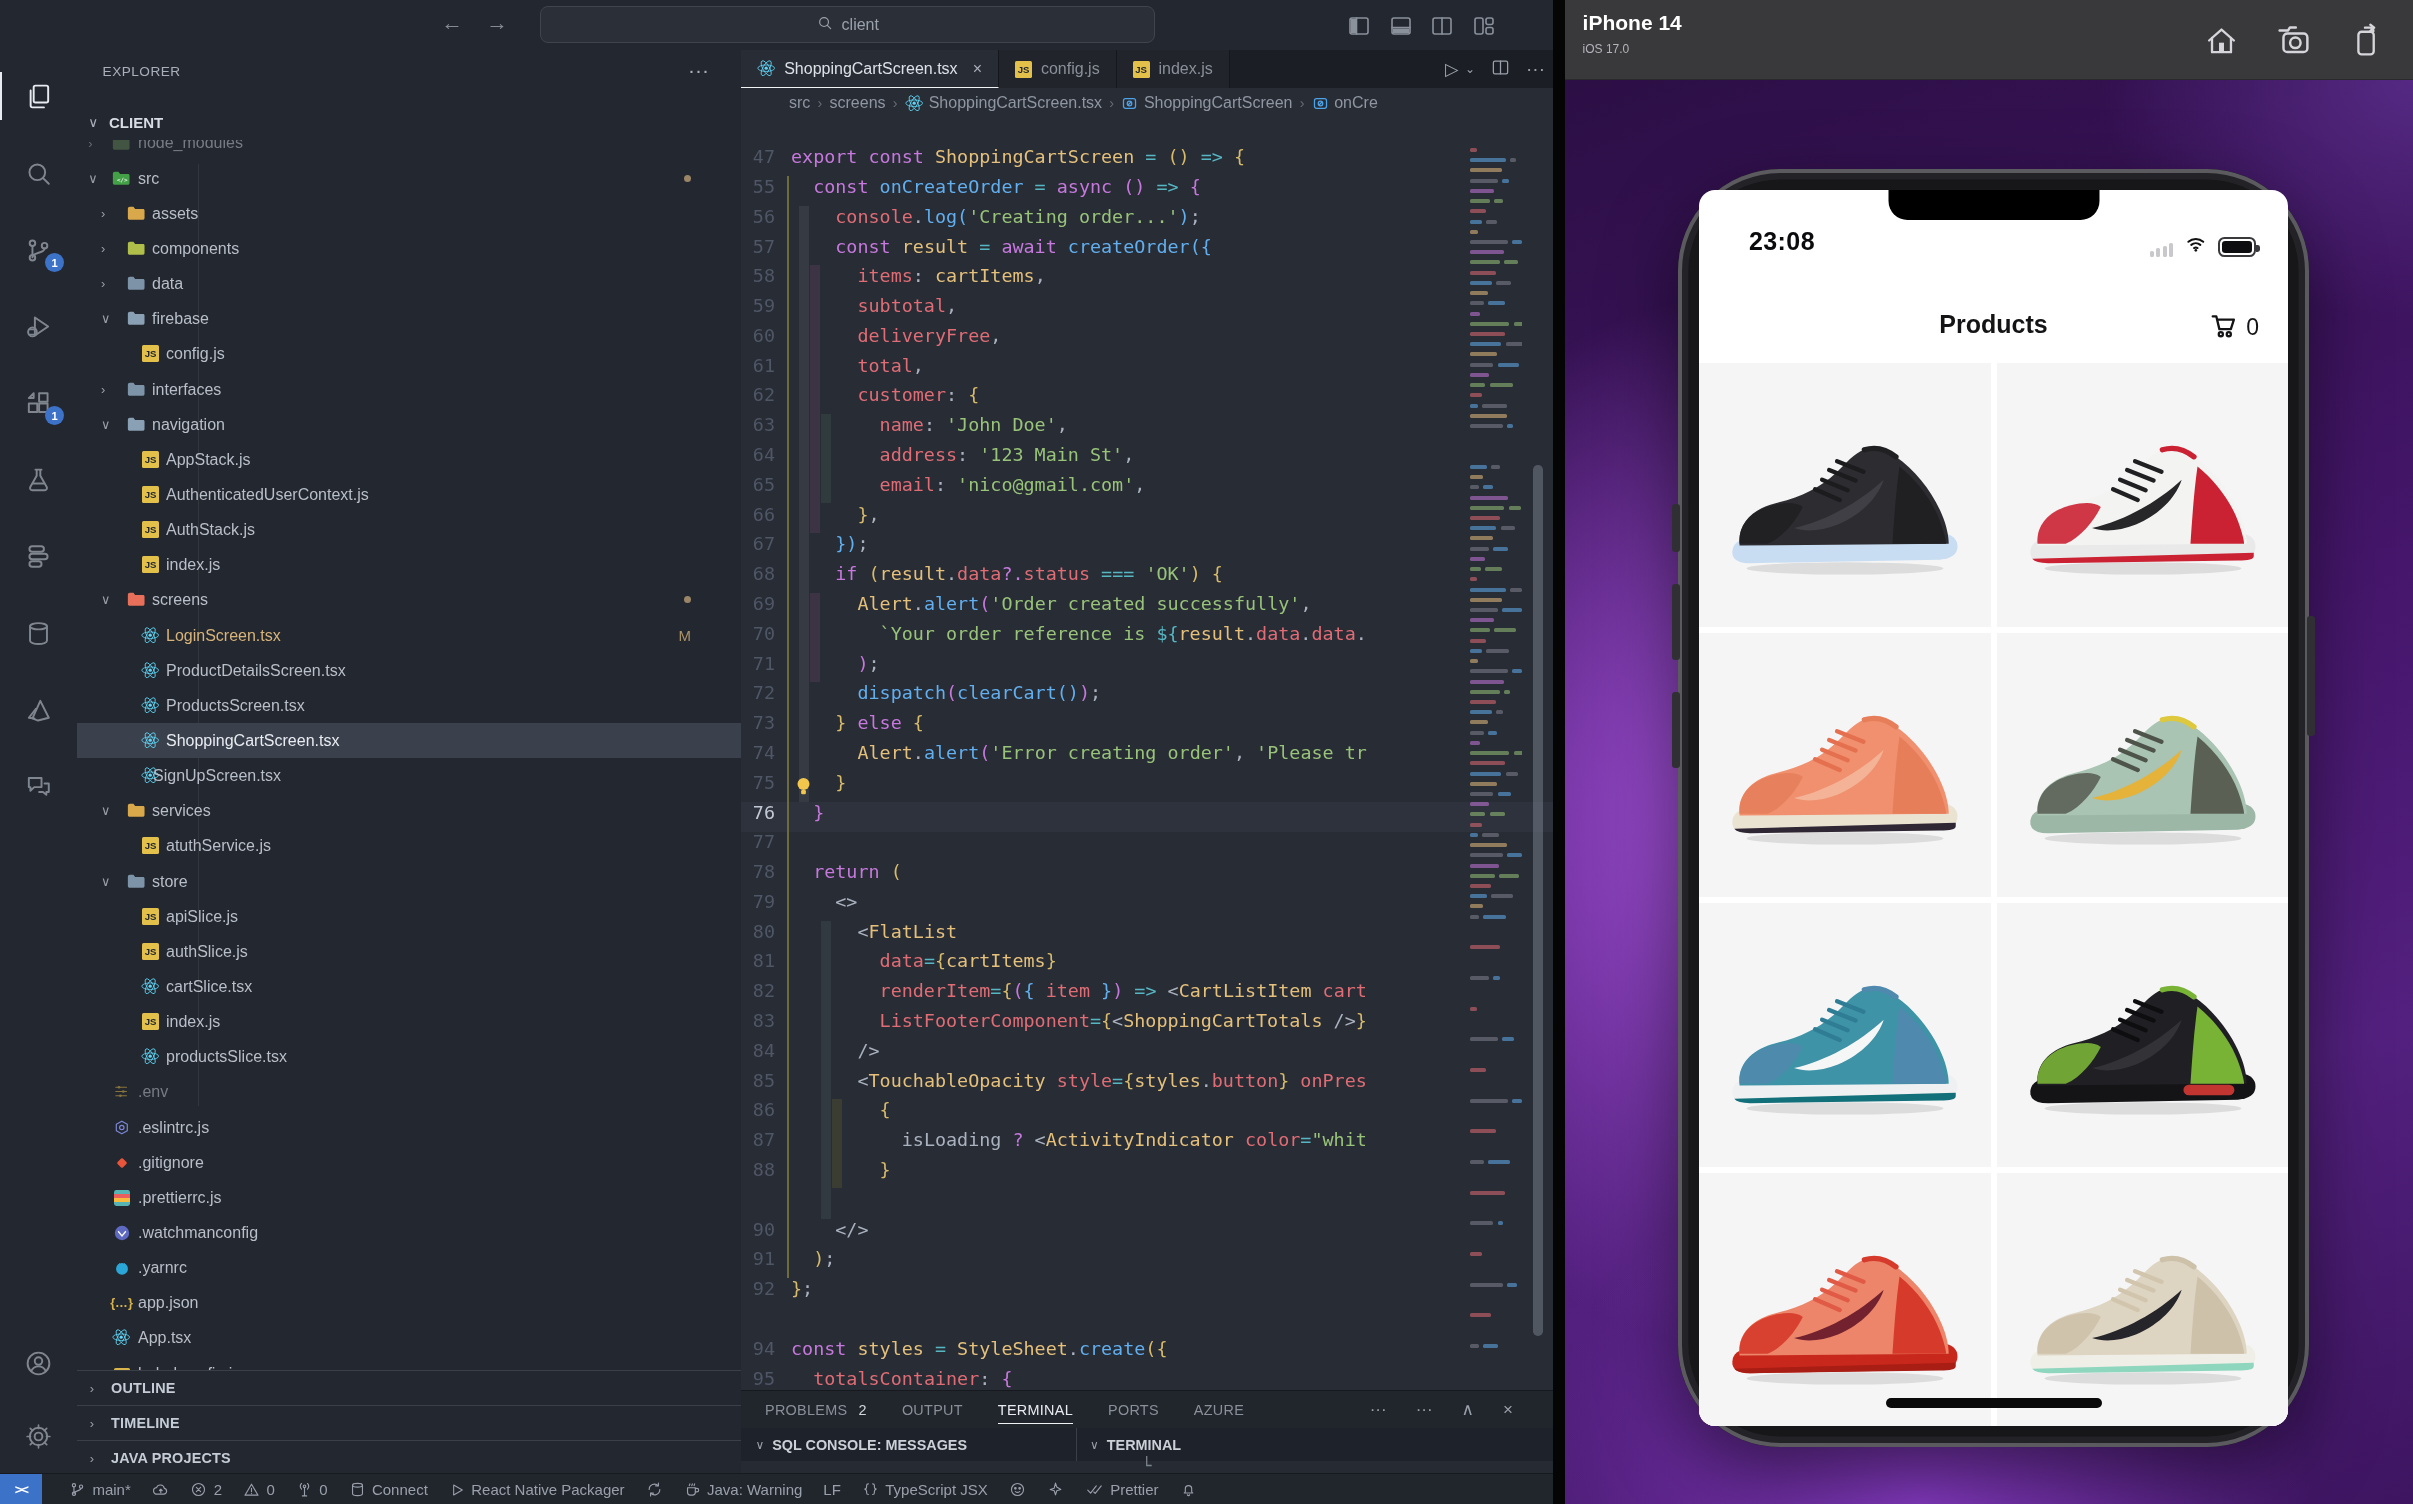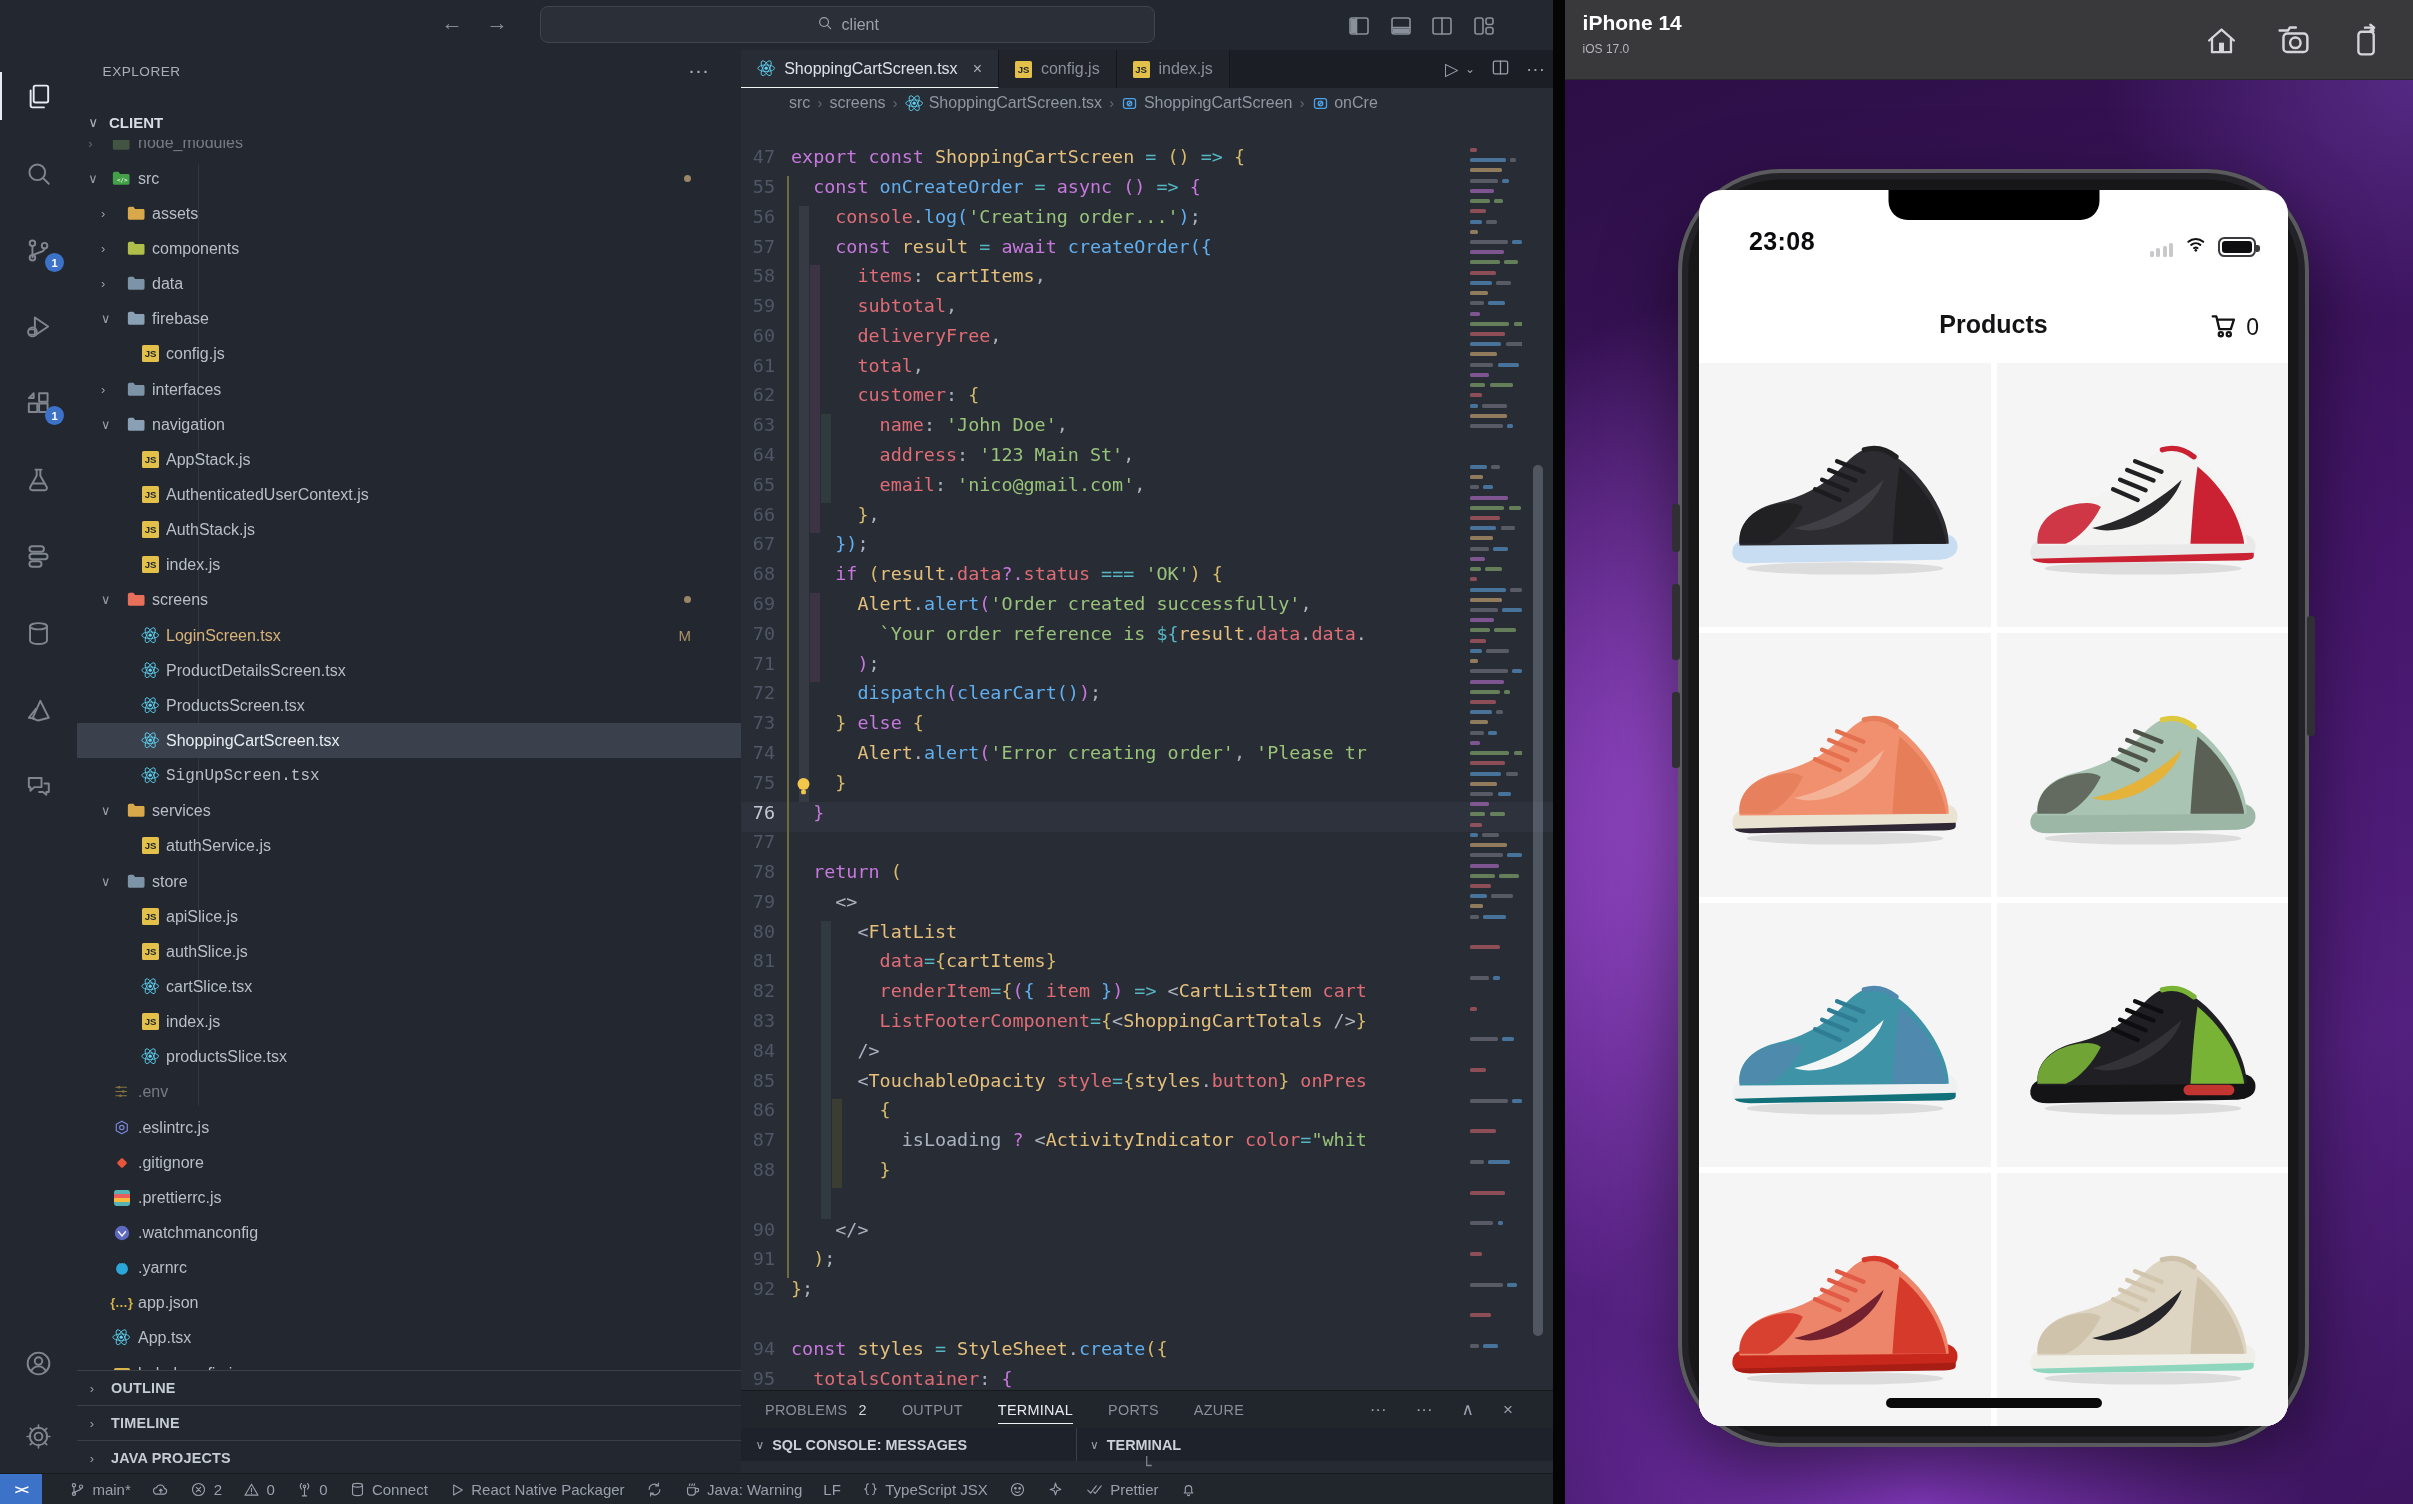--- a/index.html
+++ b/index.html
@@ -100,21 +100,21 @@
   .sim-ico{position:absolute;top:21px;width:38px;height:38px;color:#d6d6da;display:flex;align-items:center;justify-content:center;}
   #sim-body{position:absolute;left:0;top:80px;width:100%;height:1425px;
     background:
       radial-gradient(719px 879px at 22% 52%, rgba(171,87,226,.95) 0%, rgba(130,55,190,0) 60%),
       radial-gradient(599px 559px at 42% 100%, rgba(144,64,208,.85) 0%, rgba(100,35,160,0) 65%),
       radial-gradient(447px 343px at 100% 0%, rgba(110,60,170,.55) 0%, rgba(70,25,120,0) 70%),
       linear-gradient(160deg,#2c0f45 0%,#45166b 45%,#53207f 72%,#3d1560 100%);}
   #phone{position:absolute;left:113px;top:89px;width:631px;height:1278px;border-radius:102px;background:#17171a;
          box-shadow:0 27px 72px rgba(0,0,0,.5), inset 0 0 0 4px #5a5a5f, inset 0 0 0 10.4px #232327;}
   .pbtn{position:absolute;background:#303034;border-radius:3.2px;}
-  #screen{position:absolute;inset:21px;border-radius:23px;background:#fff;overflow:hidden;}
+  #screen{position:absolute;inset:21px;border-radius:16px;background:#fff;overflow:hidden;}
   #notch{position:absolute;left:50%;transform:translateX(-50%);top:0;width:211px;height:29.5px;background:#000;border-radius:0 0 19px 19px;}
   #ptime{position:absolute;left:50px;top:37px;font-size:25px;font-weight:700;color:#0c0c0e;letter-spacing:0.4px;}
   #pstat{position:absolute;right:32px;top:43px;display:flex;align-items:flex-end;gap:9.6px;}
   .cellbars{display:flex;align-items:flex-end;gap:2.4px;}
   .cellbars span{width:4px;border-radius:1.6px;background:#c9c9cd;display:block;}
   #battery{position:relative;width:38px;height:20px;border:2px solid #3a3a3e;border-radius:6.4px;}
   #battery::before{content:"";position:absolute;inset:1.6px;background:#0e0e10;border-radius:3.2px;}
   #battery::after{content:"";position:absolute;right:-5.6px;top:5.6px;width:3.2px;height:7.2px;background:#3a3a3e;border-radius:0 2.4px 2.4px 0;}
   #pnav-title{position:absolute;left:0;top:120px;width:100%;text-align:center;font-size:25px;font-weight:700;color:#141416;}
   #pcart{position:absolute;right:29px;top:121px;display:flex;align-items:center;gap:7.2px;color:#141416;}
@@ -505,21 +505,21 @@
                 <svg width="18.4" height="18.4" viewBox="-11 -11 22 22">
                   <circle r="2" fill="#5fd4f4"></circle>
                   <g fill="none" stroke="#5fd4f4" stroke-width="1">
                     <ellipse rx="10" ry="3.9"></ellipse>
                     <ellipse rx="10" ry="3.9" transform="rotate(60)"></ellipse>
                     <ellipse rx="10" ry="3.9" transform="rotate(120)"></ellipse>
                   </g>
                 </svg>
               </span>
             </span>
-            <span class="lbl" style="left: 89px; font-family: Liberation Mono, monospace;">SignUpScreen.tsx</span>
+            <span class="lbl" style="left: 76px;">SignUpScreen.tsx</span>
           </div>
           <div class="trow" style="top: 653px;">
             <span class="chev" style="left: 24px;">∨</span>
             <span class="fico" style="left: 50px;">
               <span style="display: inline-flex; align-items: center; justify-content: center;">
                 <svg width="18.4" height="15" viewBox="0 0 22 18">
                   <path d="M1 3.5C1 2 2 1 3.5 1h4.2l2 2.5H19c1.4 0 2 .8 2 2V14c0 1.6-.8 2.6-2.4 2.6H3.4C1.8 16.6 1 15.6 1 14z" fill="#d9a84a"></path>
                 </svg>
               </span>
             </span>

